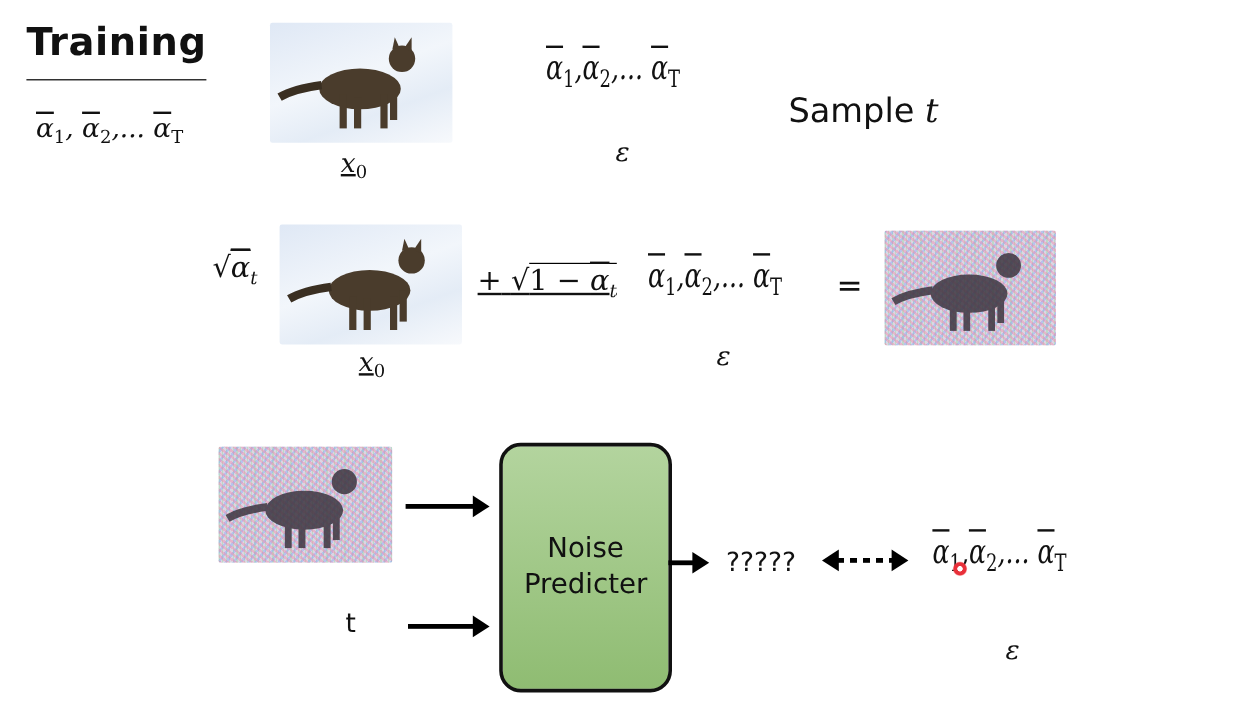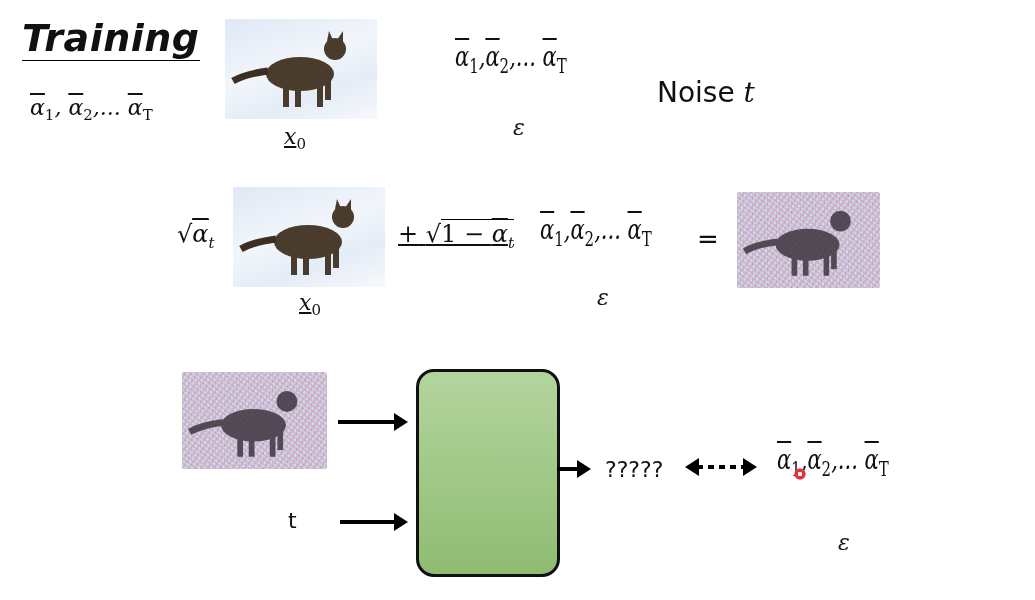--- a/index.html
+++ b/index.html
@@ -1,18 +1,18 @@
 <!DOCTYPE html>
 <html><head>
 <meta charset="utf-8">
 <style>
   html,body{margin:0;padding:0;background:#fff;}
   body{width:1035px;height:600px;position:relative;overflow:hidden;font-family:"Liberation Sans",sans-serif;color:#111;}
   .abs{position:absolute;}
-  .title{left:22px;top:16px;font-size:38px;font-weight:bold;font-style:italic;font-family:"DejaVu Sans",sans-serif;border-bottom:1.5px solid #000;padding-bottom:0;letter-spacing:0.5px;}
+  .title{left:22px;top:16px;font-size:32px;font-weight:bold;font-family:"DejaVu Sans",sans-serif;border-bottom:1.5px solid #000;padding-bottom:12px;letter-spacing:0.5px;}
   .math{font-family:"DejaVu Serif",serif;font-style:italic;}
   .abar{text-decoration:overline;}
   .alpha-list{font-size:22px;white-space:nowrap;}
   .alpha-list sub{font-size:15px;font-style:normal;}
   .alpha-list.tall{font-size:28px;transform:scaleX(0.75);transform-origin:left center;}
   .alpha-list.tall sub{font-size:20px;}
   .label{font-size:22px;text-decoration:underline;}
   .eps{font-size:22px;}
   .sample{font-size:28px;font-family:"DejaVu Sans",sans-serif;}
   .cat{border-radius:2px;overflow:hidden;}
@@ -57,23 +57,23 @@
       </g>
     </svg>
 </div>
 <div class="abs math label" style="left:284px;top:124px;"><span>x</span><sub style="font-style:normal;font-size:15px">0</sub></div>
 
 <div class="abs math alpha-list tall" style="left:455px;top:40px;">
   <span class="abar">α</span><sub>1</sub>,<span class="abar">α</span><sub>2</sub><span>,...</span> <span class="abar">α</span><sub>T</sub>
 </div>
 <div class="abs math eps" style="left:513px;top:115px;">ε</div>
 
-<div class="abs sample" style="left:657px;top:76px;"><span>Noise </span><span class="math">t</span></div>
+<div class="abs sample" style="left:657px;top:76px;"><span>Sample </span><span class="math">t</span></div>
 
-<div class="abs math sqrt" style="left:177px;top:220px;text-align:right;"><span style="font-style:normal">√</span><span class="abar" style="border-top:1.5px solid #000">α</span><sub style="font-size:15px">t</sub></div>
+<div class="abs math sqrt" style="left:177px;top:209px;text-align:right;"><span style="font-style:normal">√</span><span class="abar" style="border-top:1.5px solid #000">α</span><sub style="font-size:15px">t</sub></div>
 <div class="abs cat clean" style="left:233px;top:187px;width:152px;height:100px;">
   <svg viewBox="0 0 152 100">
       <g fill="#4a3c2c">
         <ellipse cx="75" cy="55" rx="34" ry="17"></ellipse>
         <circle cx="110" cy="30" r="11"></circle>
         <polygon points="102,22 104,12 108,21"></polygon>
         <polygon points="112,21 118,12 118,24"></polygon>
         <rect x="58" y="60" width="6" height="28"></rect>
         <rect x="70" y="62" width="6" height="26"></rect>
         <rect x="92" y="60" width="6" height="28"></rect>
@@ -119,20 +119,22 @@
       </g>
     </svg>
 </div>
 <div class="abs arrow" style="left:338px;top:420px;width:66px;"></div>
 
 <div class="abs" style="left:288px;top:508px;font-size:22px;font-family:'DejaVu Sans',sans-serif;">t</div>
 <div class="abs arrow" style="left:340px;top:520px;width:64px;"></div>
 
 <div class="abs box">
   <div>
+      <div>Noise</div>
+      <div>Predicter</div>
     </div>
 </div>
 
 <div class="abs arrow" style="left:557px;top:467px;width:30px;"></div>
 <div class="abs" style="left:605px;top:457px;font-size:22px;font-family:'DejaVu Sans',sans-serif;">?????</div>
 <div class="abs dashed" style="left:697px;top:465px;width:48px;"></div>
 
 <div class="abs math alpha-list tall" style="left:777px;top:443px;">
   <span class="abar">α</span><sub>1</sub>,<span class="abar">α</span><sub>2</sub><span>,...</span> <span class="abar">α</span><sub>T</sub>
 </div>

